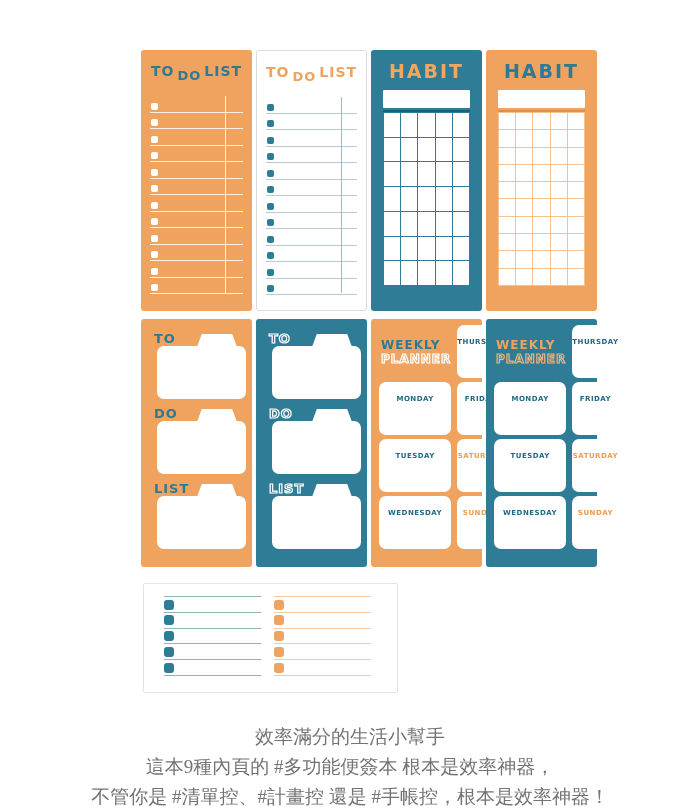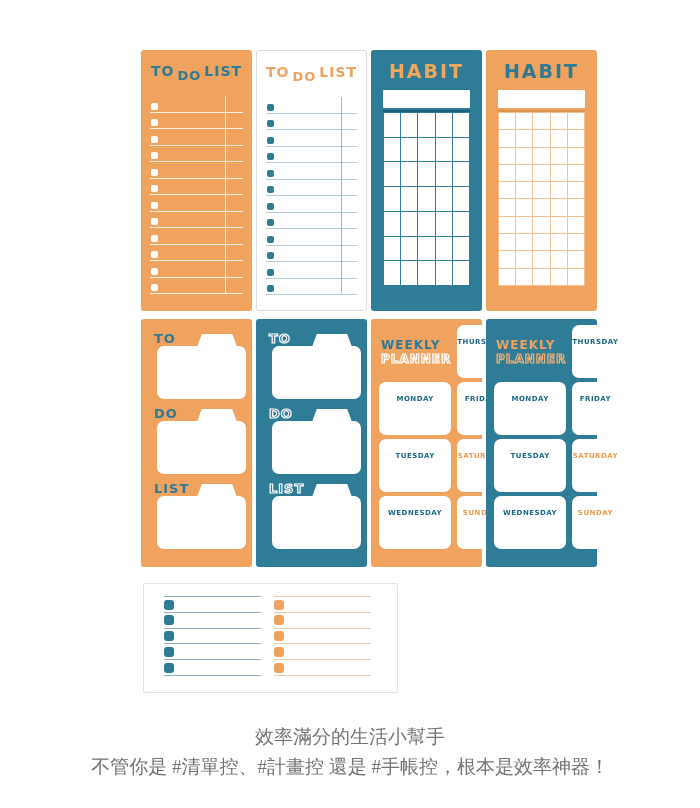--- a/index.html
+++ b/index.html
@@ -379,16 +379,17 @@
         </div>
         <div class="sum-row">
           <span class="sum-cb"></span>
         </div>
       </div>
   </div>
 
 
   <div class="description">
     <div>效率滿分的生活小幫手</div>
+    <div>這本9種內頁的 #多功能便簽本 根本是效率神器，</div>
     <div>不管你是 #清單控、#計畫控 還是 #手帳控，根本是效率神器！</div>
   </div>
 
 </div>
 
 </body></html>

